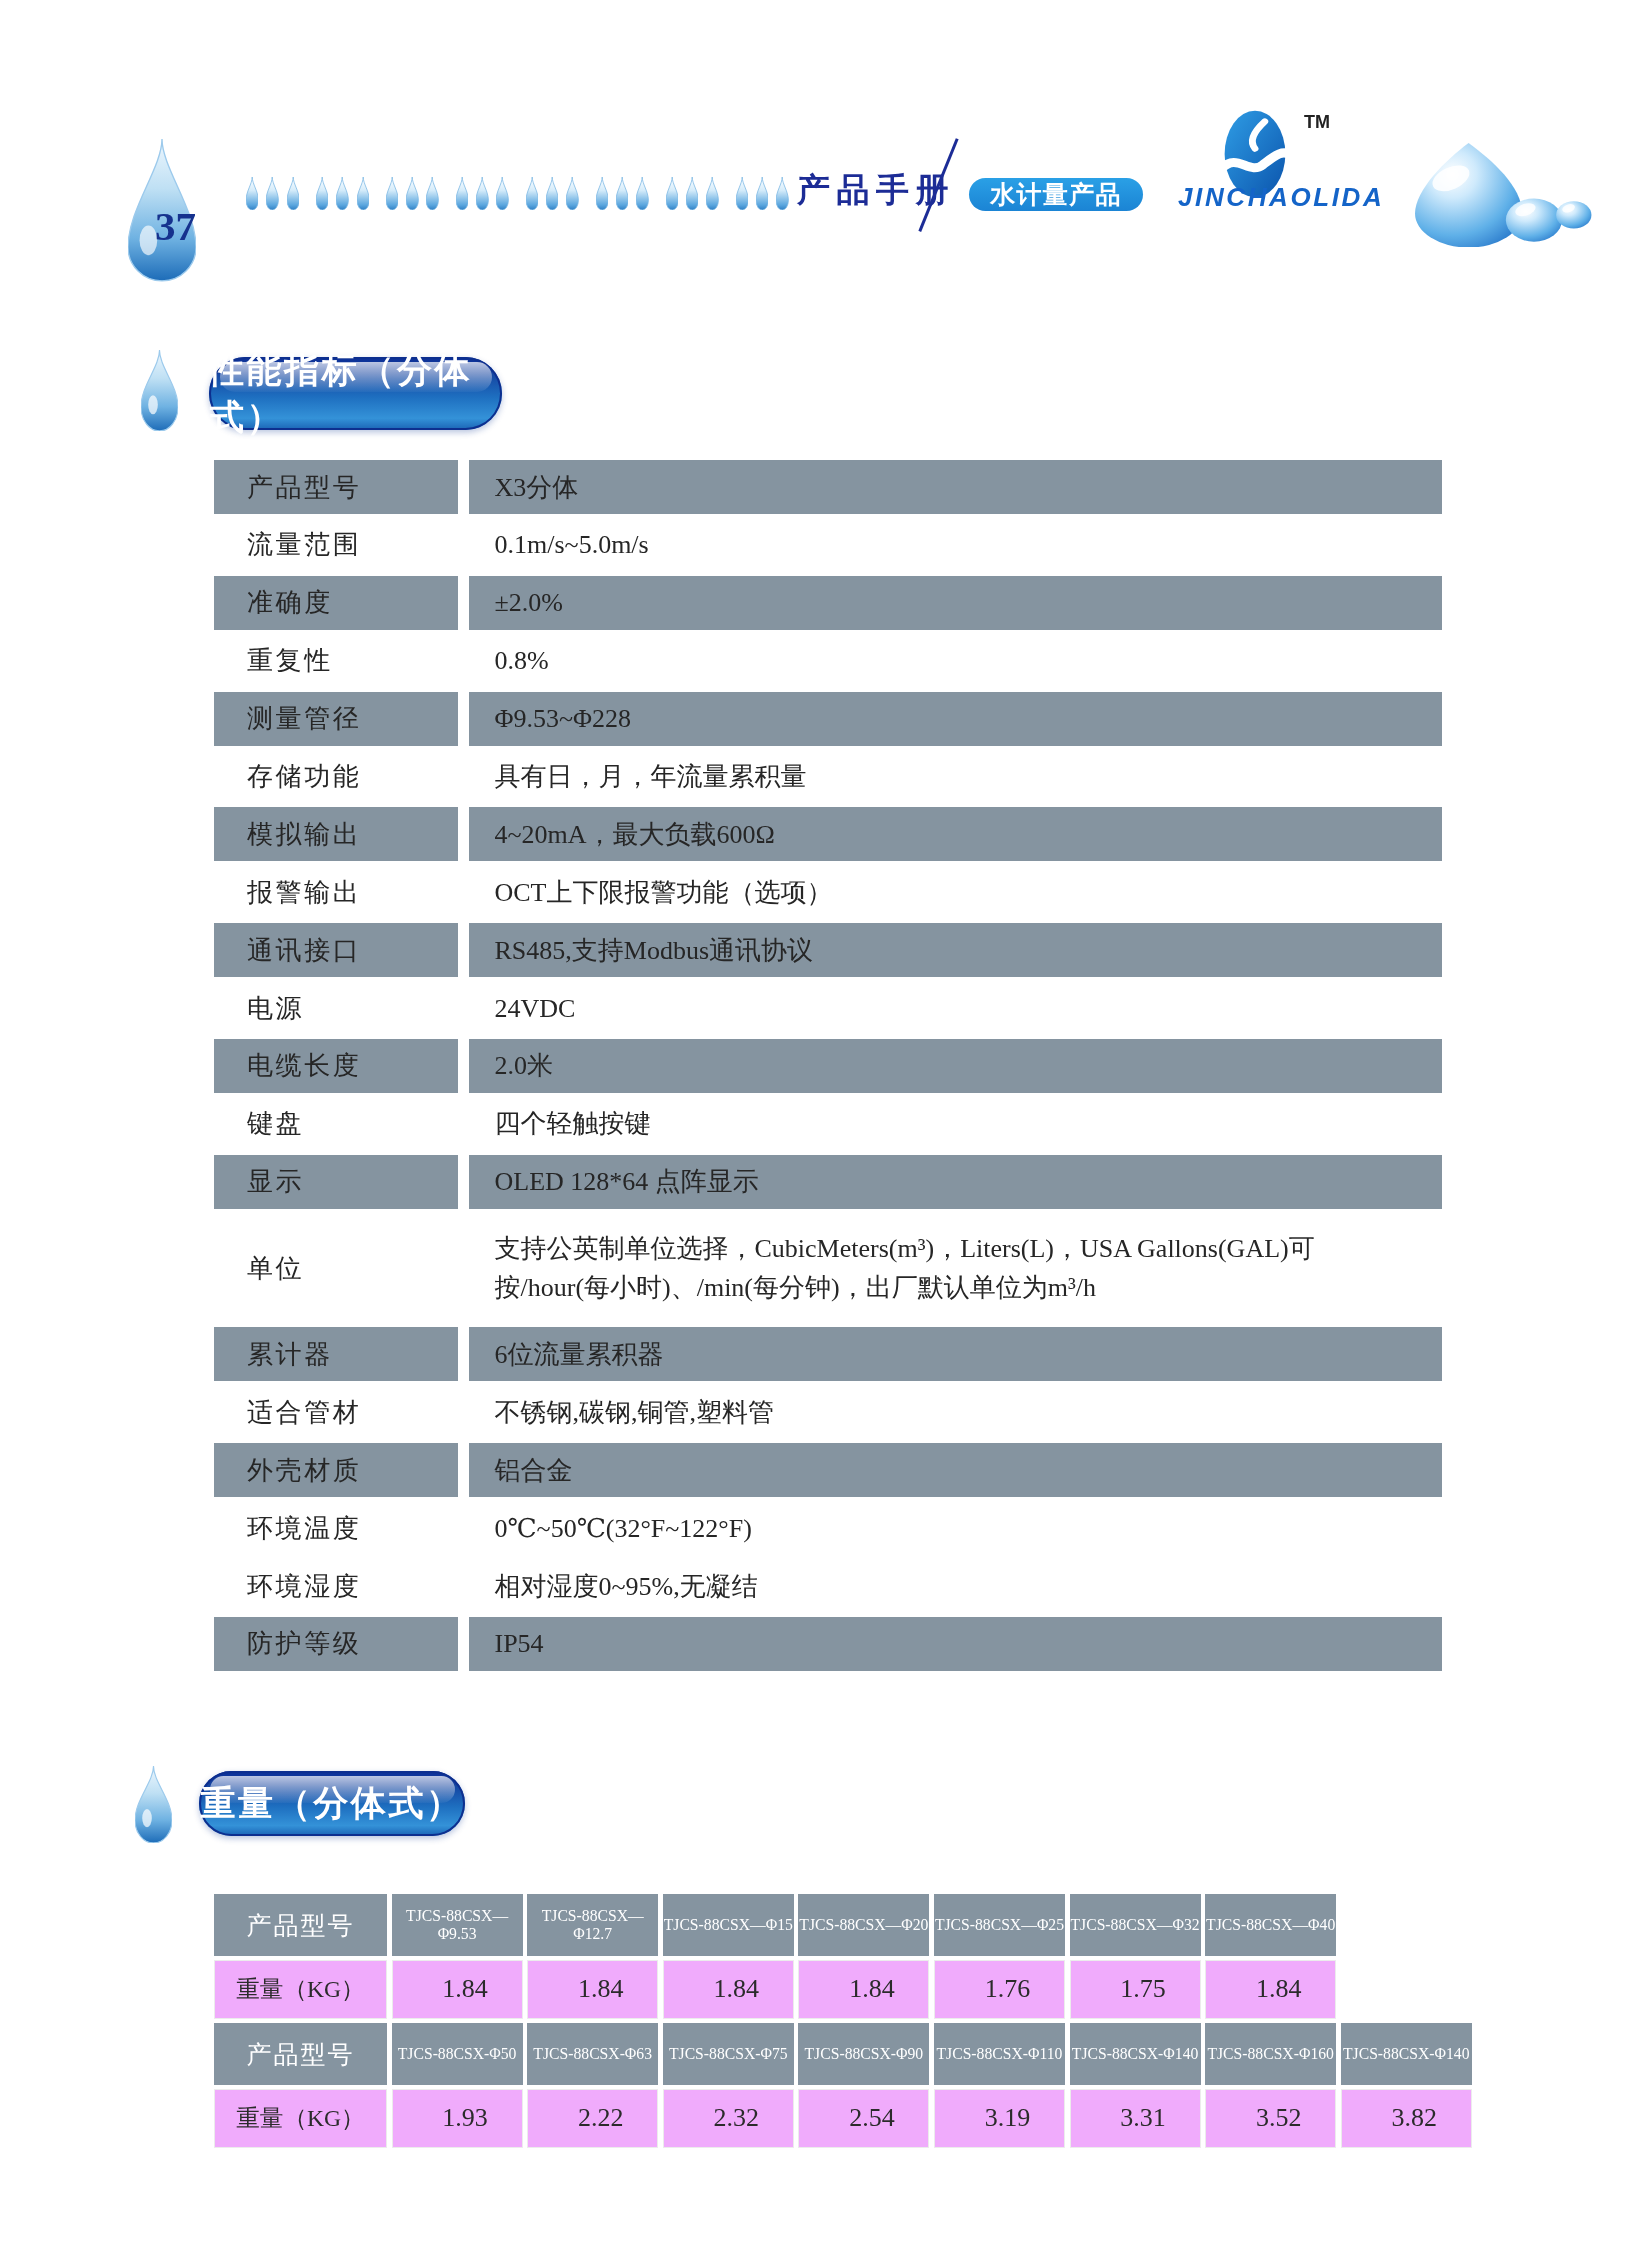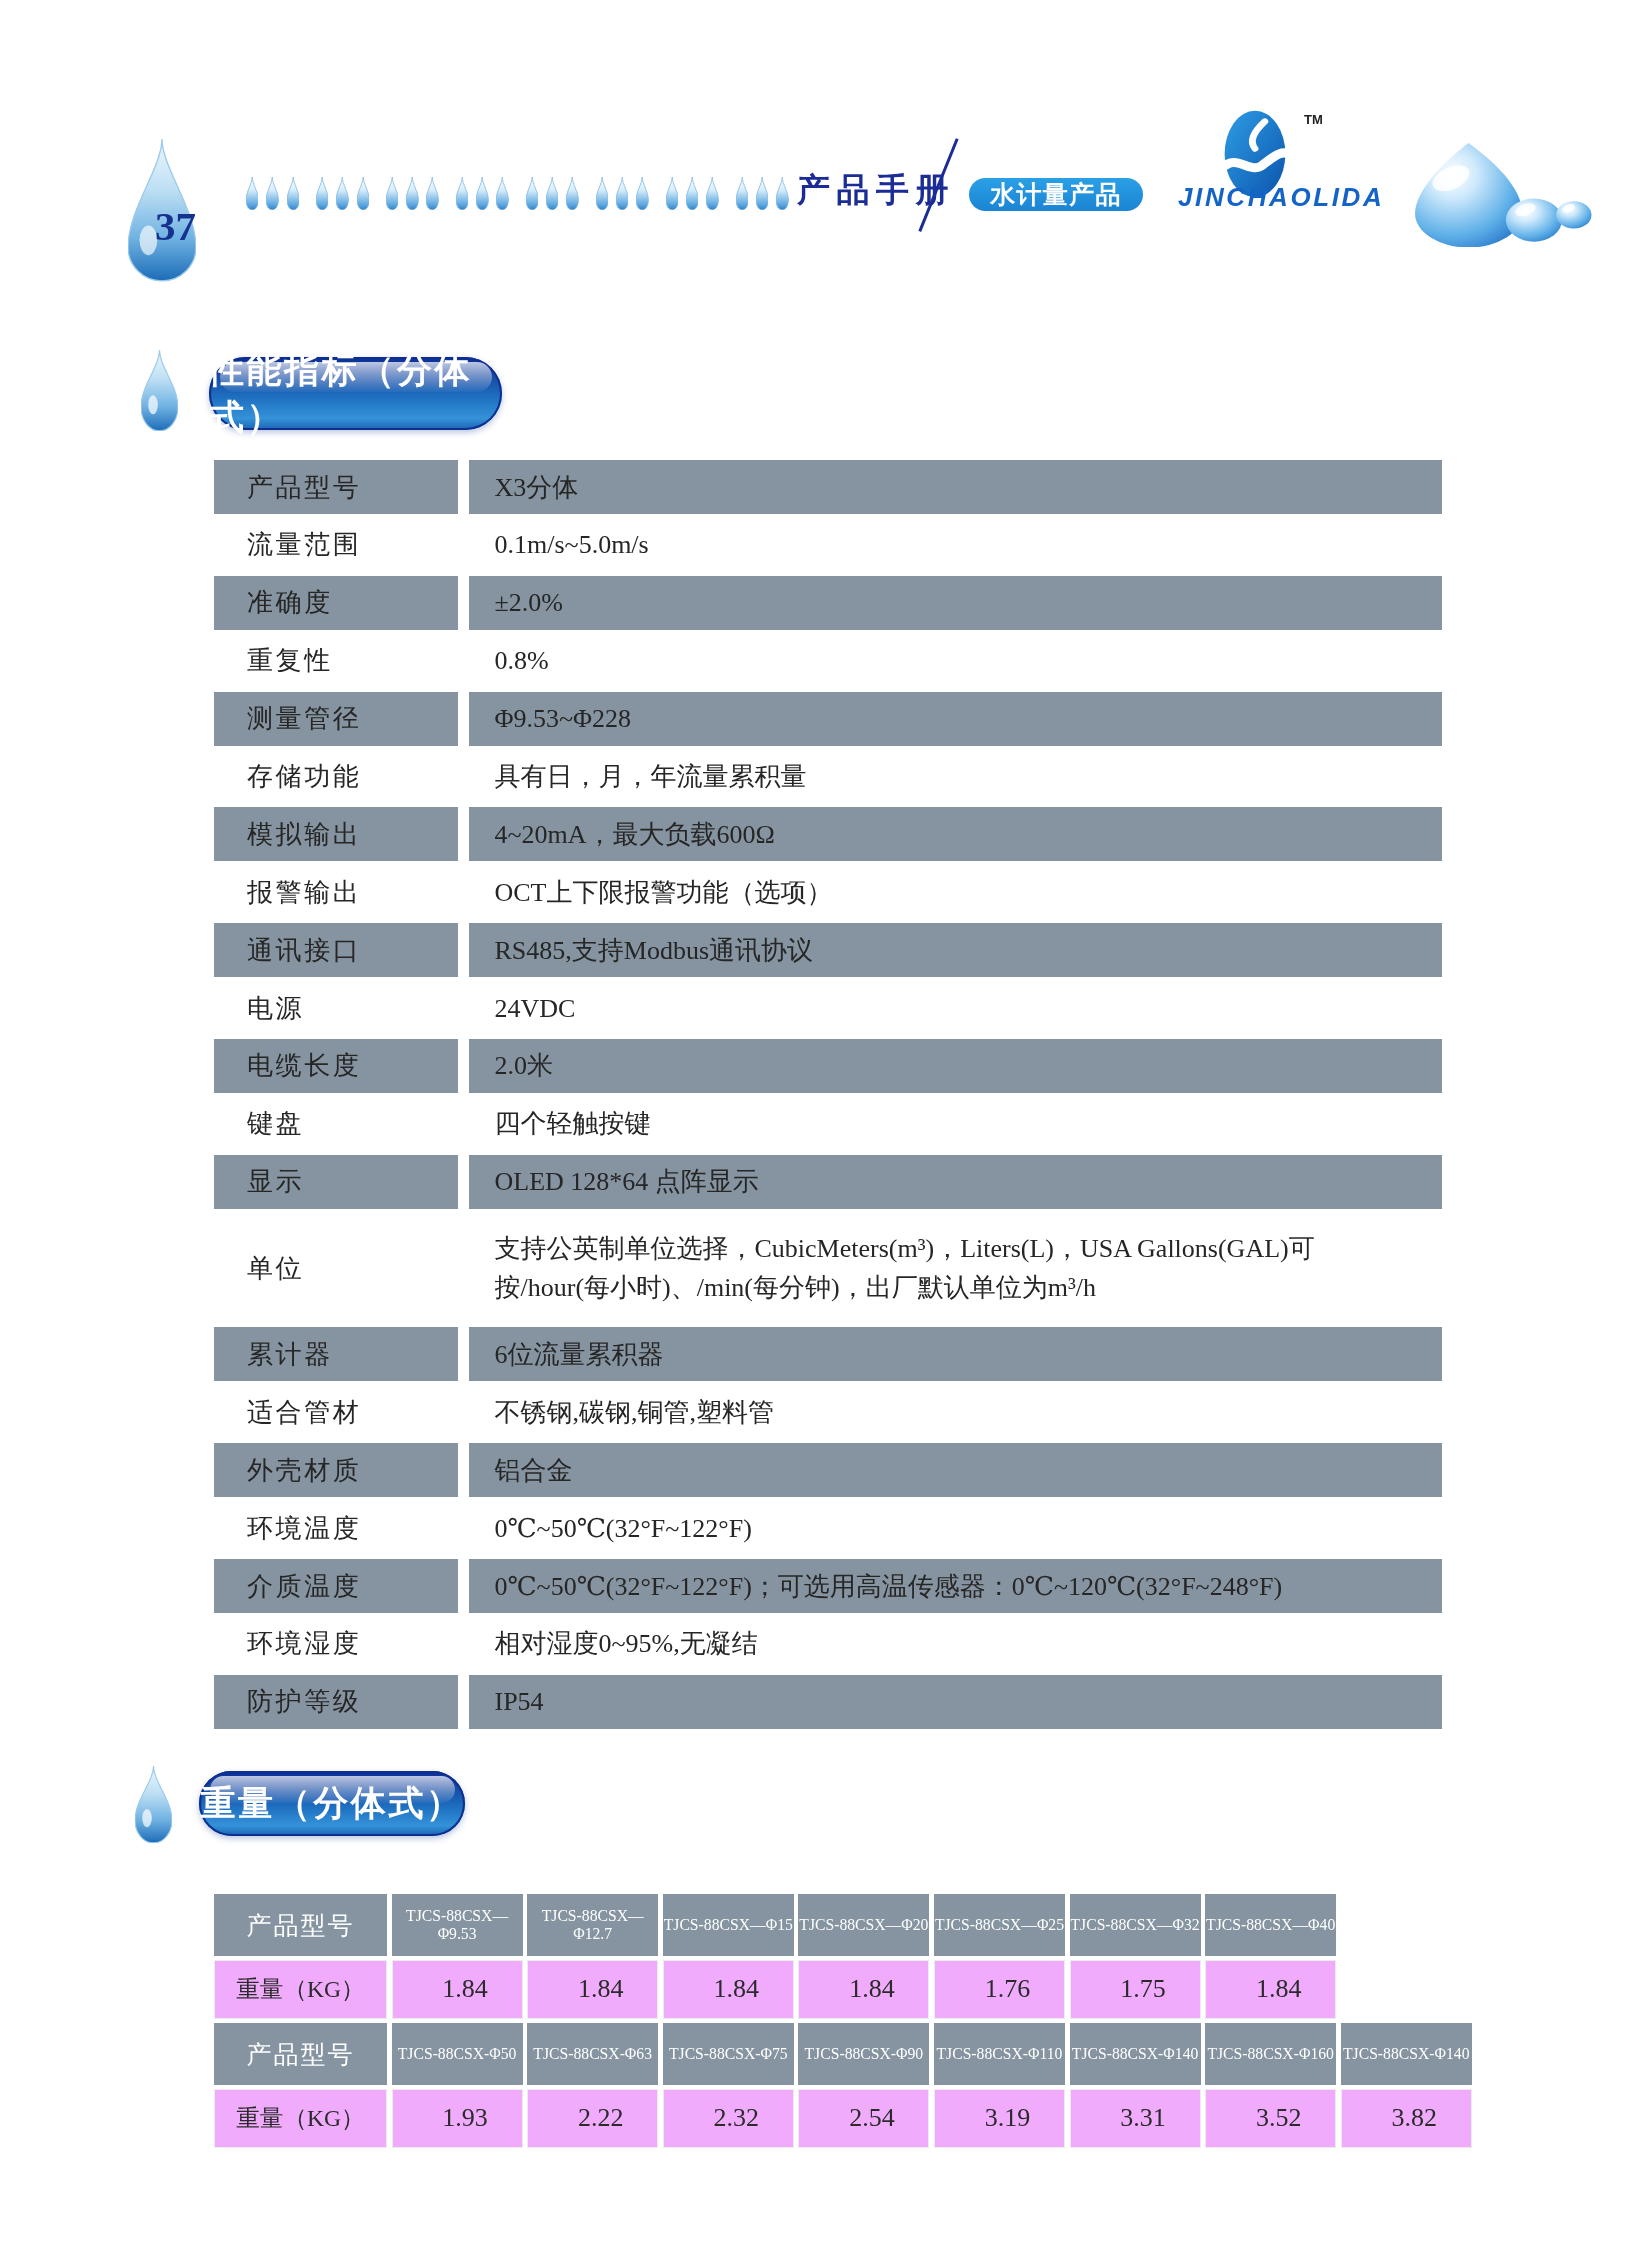--- a/index.html
+++ b/index.html
@@ -16,21 +16,21 @@
   .mini-drop.drop-gap{margin-right:17px;}
   .manual-title{position:absolute;left:797px;top:168px;font-size:33px;font-weight:bold;
                 color:#1c2c96;letter-spacing:6.5px;white-space:nowrap;}
   .slash{position:absolute;left:937px;top:135px;width:2.6px;height:100px;background:#1c2c96;
          transform:rotate(22deg);}
   .badge{position:absolute;left:969px;top:178px;width:174px;height:33px;border-radius:16.4px;
          background:linear-gradient(180deg,#2aa0e6,#1b84d4);color:#ffffff;font-size:25px;
          font-weight:bold;display:flex;align-items:center;justify-content:center;letter-spacing:1.3px;}
   .logo{position:absolute;left:1178px;top:109px;width:172px;height:111px;}
   .logo-svg{position:absolute;left:27.5px;top:0;width:98px;height:90px;}
-  .tm{position:absolute;left:126px;top:2.6px;font-size:13px;font-weight:bold;color:#222;
+  .tm{position:absolute;left:126px;top:2.6px;font-size:18px;font-weight:bold;color:#222;
       font-family:"Liberation Sans","DejaVu Sans",sans-serif;}
   .brand-name{position:absolute;left:0;top:73px;width:100%;text-align:center;font-size:26px;
       font-weight:bold;font-style:italic;color:#1464c8;letter-spacing:2.6px;
       font-family:"Liberation Sans","DejaVu Sans",sans-serif;white-space:nowrap;}
   .water-art{position:absolute;left:1400px;top:139px;width:196px;height:108px;}
 
   
   .sec-drop{position:absolute;line-height:0;}
   .sec-drop svg{display:block;}
   .pill{position:absolute;display:flex;align-items:center;justify-content:center;color:#fff;
@@ -280,24 +280,20 @@
         <div class="cell val">不锈钢,碳钢,铜管,塑料管</div>
       </div>
       <div class="spec-row gray">
         <div class="cell lab">外壳材质</div>
         <div class="cell val">铝合金</div>
       </div>
       <div class="spec-row white">
         <div class="cell lab">环境温度</div>
         <div class="cell val">0℃~50℃(32°F~122°F)</div>
       </div>
-      <div class="spec-row gray">
-        <div class="cell lab">介质温度</div>
-        <div class="cell val">0℃~50℃(32°F~122°F)；可选用高温传感器：0℃~120℃(32°F~248°F)</div>
-      </div>
       <div class="spec-row white">
         <div class="cell lab">环境湿度</div>
         <div class="cell val">相对湿度0~95%,无凝结</div>
       </div>
       <div class="spec-row gray">
         <div class="cell lab">防护等级</div>
         <div class="cell val">IP54</div>
       </div>
     </div>
 

